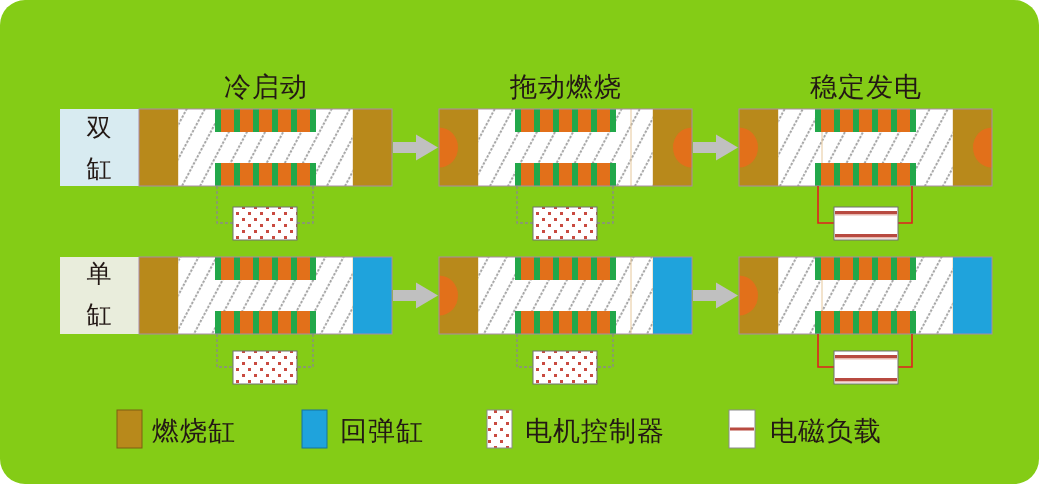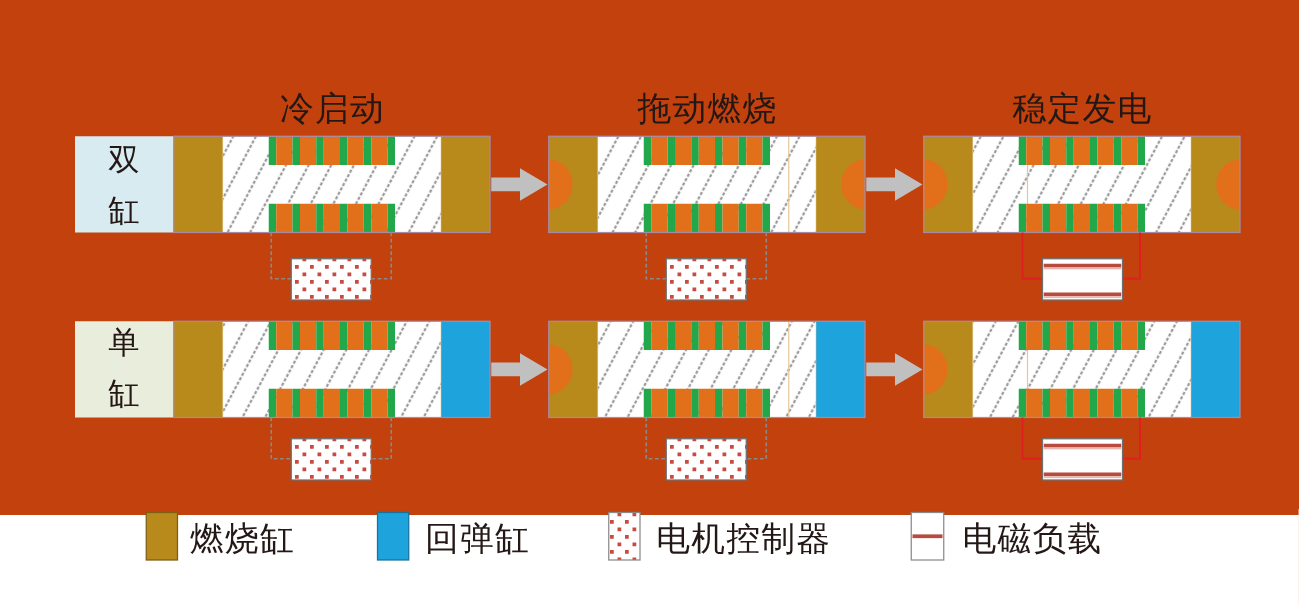--- a/index.html
+++ b/index.html
@@ -1,17 +1,17 @@
 <!DOCTYPE html>
 <html><head>
   <meta charset="utf-8">
   <style>
     html, body { margin: 0; padding: 0; background: #ffffff; }
     body { width: 1039px; height: 484px; overflow: hidden; }
-    #stage { position: relative; width: 1039px; height: 412px; background: #c2410c; }
+    #stage { position: relative; width: 1039px; height: 484px; background: #84cc16; border-radius: 25px; }
     svg { display: block; }
     .title-text { font-family: "DejaVu Serif", "Liberation Serif", serif; font-size: 27px; fill: #231815; text-anchor: middle; letter-spacing: 1px; }
     .row-label-text { font-family: "DejaVu Serif", "Liberation Serif", serif; font-size: 25px; fill: #231815; text-anchor: middle; }
     .legend-text { font-family: "DejaVu Serif", "Liberation Serif", serif; font-size: 27px; fill: #231815; letter-spacing: 1px; }
   </style>
 </head>
 <body>
 
 <div id="stage">
   <svg id="fig" width="1039" height="484" viewBox="0 0 1039 484">

